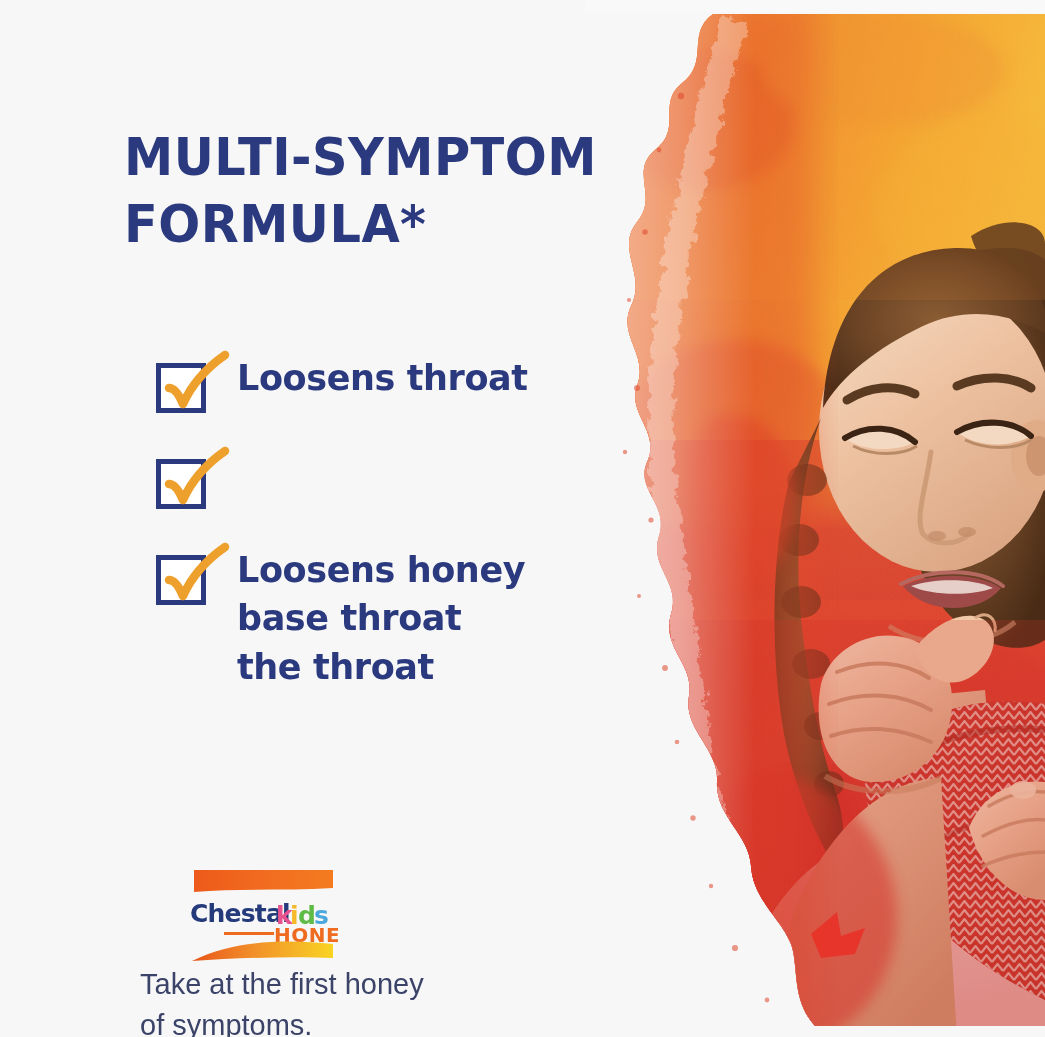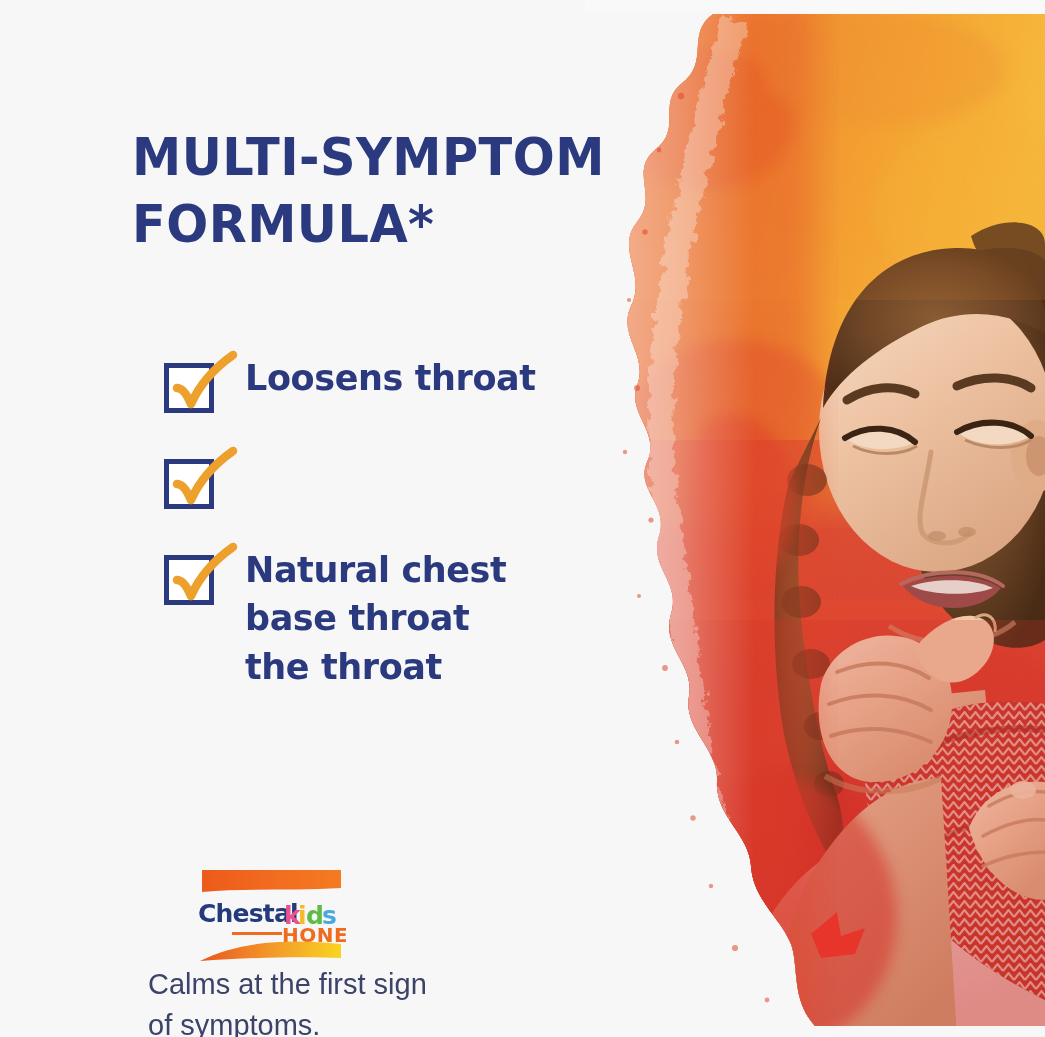--- a/index.html
+++ b/index.html
@@ -28,21 +28,21 @@
     right: 0;
     width: 460px;
     height: 1037px;
     overflow: hidden;
   }
   #media-panel svg { display: block; width: 100%; height: 100%; }
 
   
   #content-column {
     position: absolute;
-    left: 8px; top: 0;
+    left: 0; top: 0;
     width: 620px;
     height: 1037px;
     padding: 0;
   }
 
   #headline {
     position: absolute;
     left: 124px;
     top: 124px;
     width: 470px;
@@ -424,21 +424,21 @@
       </li>
 
       <li class="benefit-item">
         <span class="checkbox-icon">
           <svg width="74" height="62" viewBox="0 0 74 62" xmlns="http://www.w3.org/2000/svg">
             <rect x="3.5" y="13.5" width="45" height="45" fill="#ffffff" stroke="#2b3a7e" stroke-width="5"></rect>
             <path d="M 14 36 C 20 36, 25 45, 28 52 C 36 34, 50 17, 70 3" fill="none" stroke="#eda02c" stroke-width="8.5" stroke-linecap="round" stroke-linejoin="round"></path>
           </svg>
         </span>
         <span class="benefit-text">
-          <span>Natural chest</span><br>
+          <span>Loosens honey</span><br>
           <span>base throat</span><br>
           <span>the throat</span>
         </span>
       </li>
 
     </ul>
 
     <div id="footer-block">
 
       <div id="brand-logo">
@@ -468,19 +468,19 @@
           </g>
 
           <rect x="38" y="66" width="50" height="3" fill="#ee6b1f"></rect>
           <text x="88" y="76" font-family="DejaVu Sans, sans-serif" font-size="20" font-weight="700" fill="#ee6b1f" letter-spacing="0.5">HONEY</text>
 
           <path d="M 6 95 C 52 72, 106 74, 147 78 L 147 92 C 104 90, 52 92, 6 95 Z" fill="url(#logoSwoosh)"></path>
         </svg>
       </div>
 
       <p id="tagline">
-        <span class="tag-line">Calms at the first sign</span>
+        <span class="tag-line">Take at the first honey</span>
         <span class="tag-line">of symptoms.</span>
       </p>
 
     </div>
   </div>
 </div>
 
 </body></html>

